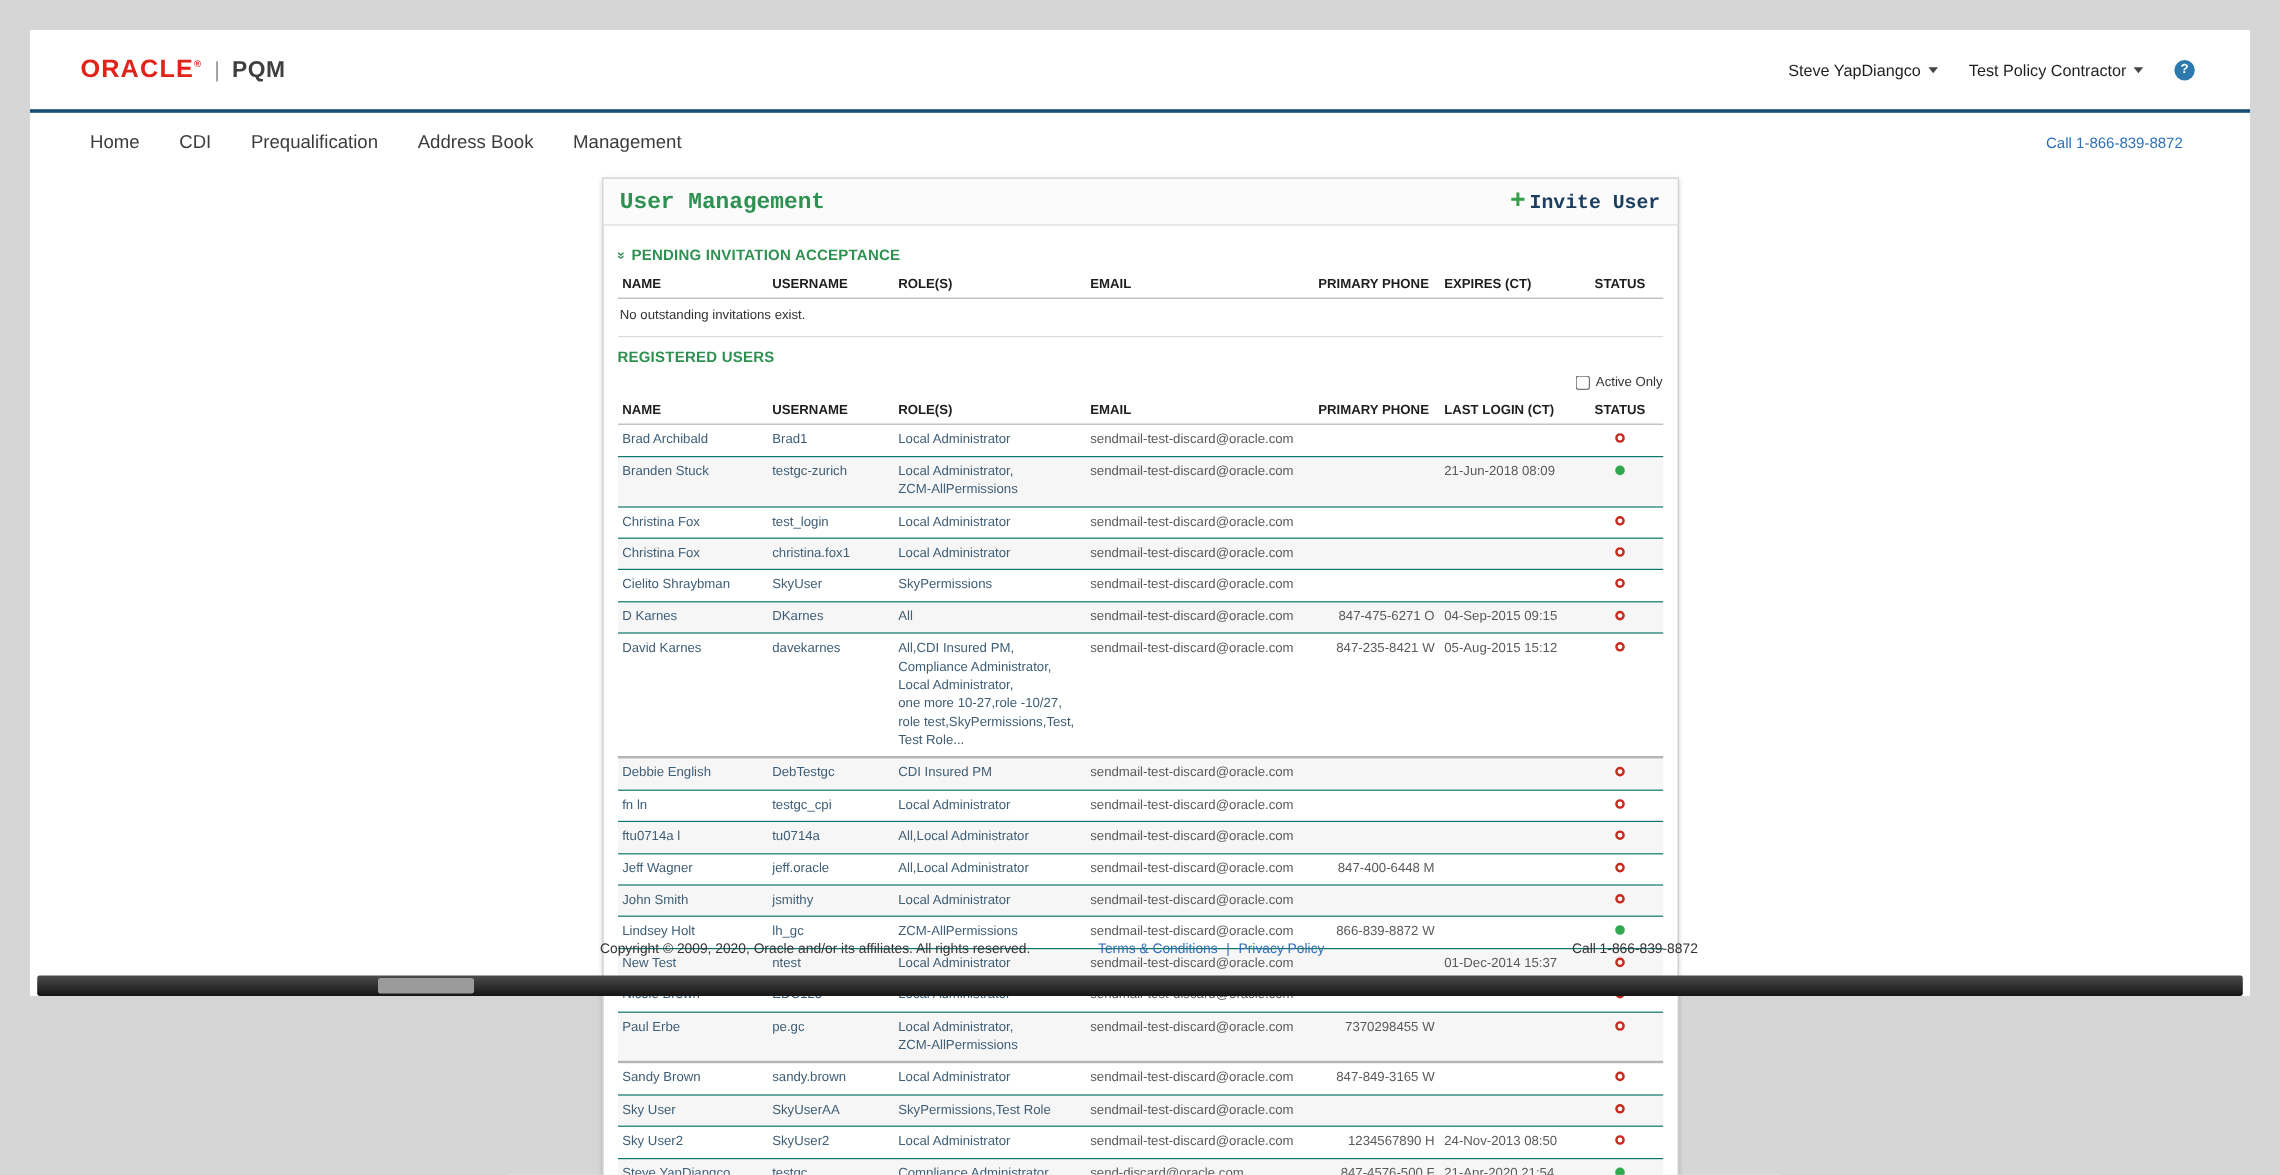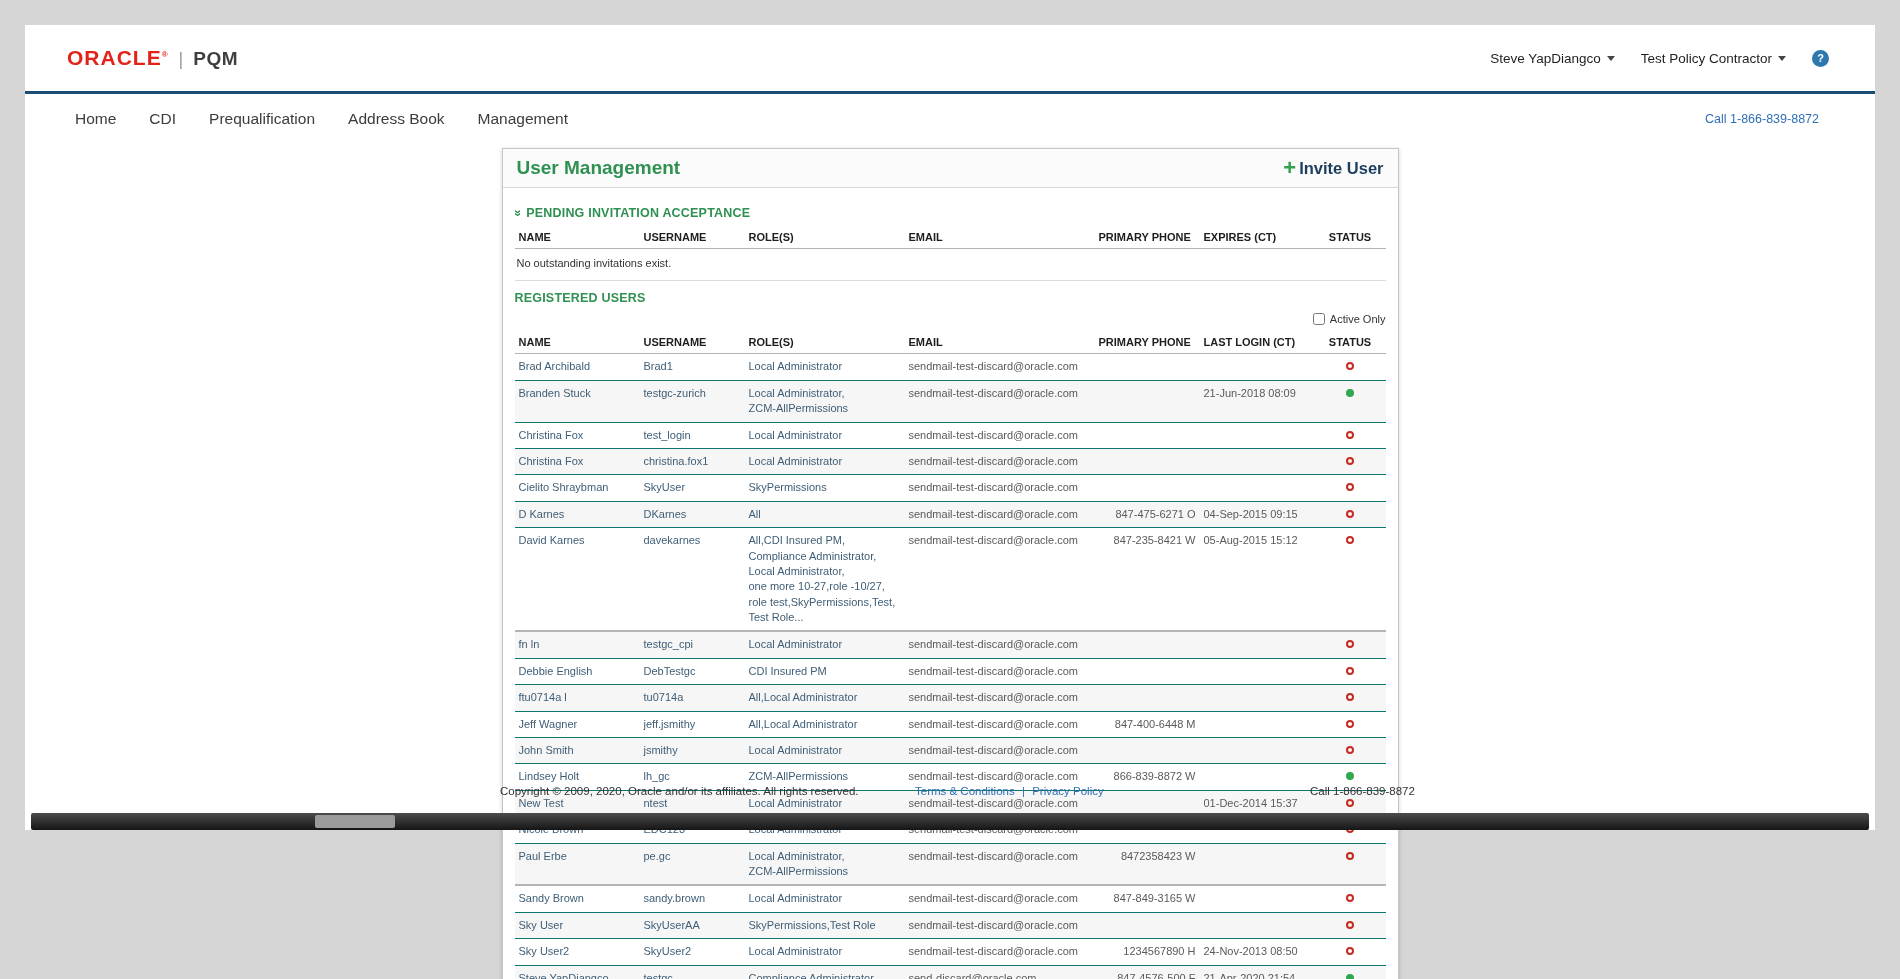--- a/index.html
+++ b/index.html
@@ -22,21 +22,21 @@
 
   .header-rule { height:3px; background:var(--navy-rule,#1b4e74); }
 
   
   .nav-row { height:50px; display:flex; align-items:center; padding:0 56px 0 50px; }
   .nav-item { font-size:15.5px; color:#3c3c3c; margin-right:33px; text-decoration:none; cursor:pointer; }
   .call-link { margin-left:auto; font-size:12.5px; color:var(--link-blue,#2f6fb5); text-decoration:none; cursor:pointer; }
 
   
   .panel { width:897px; margin:4px auto 0; border:1px solid #c6c6c6; box-shadow:0 1px 4px rgba(0,0,0,0.18); background:#fff; }
-  .panel-header { display:flex; align-items:center; justify-content:space-between; padding:8px 14px; background:#fbfbfb; border-bottom:1px solid #d9d9d9; }
+  .panel-header { display:flex; align-items:center; justify-content:space-between; padding:8px 14px; background:#fbfbfb; border-bottom:1px solid #d9d9d9;font-family:Liberation Mono, monospace; }
   .panel-title { font-size:19px; color:var(--heading-green,#2e9151); font-weight:bold; }
   .invite { display:flex; align-items:center; gap:3px; cursor:pointer; }
   .plus { color:#35a04b; font-size:22px; font-weight:bold; line-height:1; }
   .invite-label { color:var(--invite-navy,#1b3d5e); font-size:16.5px; font-weight:bold; }
 
   .panel-body { padding:8px 12px 26px; }
   .section-head { margin-top:10px; display:flex; align-items:center; gap:5px; }
   .chev { color:var(--heading-green,#2e9151); display:inline-block; transform:rotate(90deg); font-size:12px; font-weight:bold; line-height:1; }
   .section-title { color:var(--heading-green,#2e9151); font-weight:bold; font-size:12.5px; letter-spacing:0.2px; }
 
@@ -247,49 +247,49 @@
 Local Administrator,
 one more 10-27,role -10/27,
 role test,SkyPermissions,Test,
 Test Role...</td>
     <td class="c-email">sendmail-test-discard@oracle.com</td>
     <td class="c-phone">847-235-8421 W</td>
     <td class="c-login">05-Aug-2015 15:12</td>
     <td class="c-status"><span class="dot inactive"></span></td>
   </tr>
             <tr class="user-row">
-    <td class="c-name">fn ln</td>
-    <td class="c-user">testgc_cpi</td>
-    <td class="c-roles">Local Administrator</td>
-    <td class="c-email">sendmail-test-discard@oracle.com</td>
-    <td class="c-phone"></td>
-    <td class="c-login"></td>
-    <td class="c-status"><span class="dot inactive"></span></td>
-  </tr>
-            <tr class="user-row">
     <td class="c-name">Debbie English</td>
     <td class="c-user">DebTestgc</td>
     <td class="c-roles">CDI Insured PM</td>
     <td class="c-email">sendmail-test-discard@oracle.com</td>
     <td class="c-phone"></td>
     <td class="c-login"></td>
     <td class="c-status"><span class="dot inactive"></span></td>
   </tr>
             <tr class="user-row">
+    <td class="c-name">fn ln</td>
+    <td class="c-user">testgc_cpi</td>
+    <td class="c-roles">Local Administrator</td>
+    <td class="c-email">sendmail-test-discard@oracle.com</td>
+    <td class="c-phone"></td>
+    <td class="c-login"></td>
+    <td class="c-status"><span class="dot inactive"></span></td>
+  </tr>
+            <tr class="user-row">
     <td class="c-name">ftu0714a l</td>
     <td class="c-user">tu0714a</td>
     <td class="c-roles">All,Local Administrator</td>
     <td class="c-email">sendmail-test-discard@oracle.com</td>
     <td class="c-phone"></td>
     <td class="c-login"></td>
     <td class="c-status"><span class="dot inactive"></span></td>
   </tr>
             <tr class="user-row">
     <td class="c-name">Jeff Wagner</td>
-    <td class="c-user">jeff.jsmithy</td>
+    <td class="c-user">jeff.oracle</td>
     <td class="c-roles">All,Local Administrator</td>
     <td class="c-email">sendmail-test-discard@oracle.com</td>
     <td class="c-phone">847-400-6448 M</td>
     <td class="c-login"></td>
     <td class="c-status"><span class="dot inactive"></span></td>
   </tr>
             <tr class="user-row">
     <td class="c-name">John Smith</td>
     <td class="c-user">jsmithy</td>
     <td class="c-roles">Local Administrator</td>
@@ -324,21 +324,21 @@
     <td class="c-phone"></td>
     <td class="c-login"></td>
     <td class="c-status"><span class="dot inactive"></span></td>
   </tr>
             <tr class="user-row group-end">
     <td class="c-name">Paul Erbe</td>
     <td class="c-user">pe.gc</td>
     <td class="c-roles">Local Administrator,
 ZCM-AllPermissions</td>
     <td class="c-email">sendmail-test-discard@oracle.com</td>
-    <td class="c-phone">8472358423 W</td>
+    <td class="c-phone">7370298455 W</td>
     <td class="c-login"></td>
     <td class="c-status"><span class="dot inactive"></span></td>
   </tr>
             <tr class="user-row">
     <td class="c-name">Sandy Brown</td>
     <td class="c-user">sandy.brown</td>
     <td class="c-roles">Local Administrator</td>
     <td class="c-email">sendmail-test-discard@oracle.com</td>
     <td class="c-phone">847-849-3165 W</td>
     <td class="c-login"></td>

